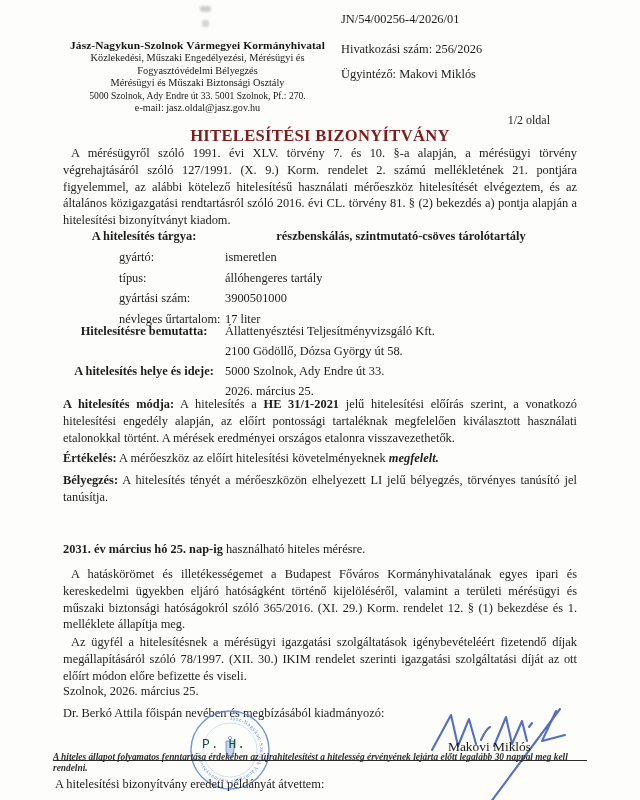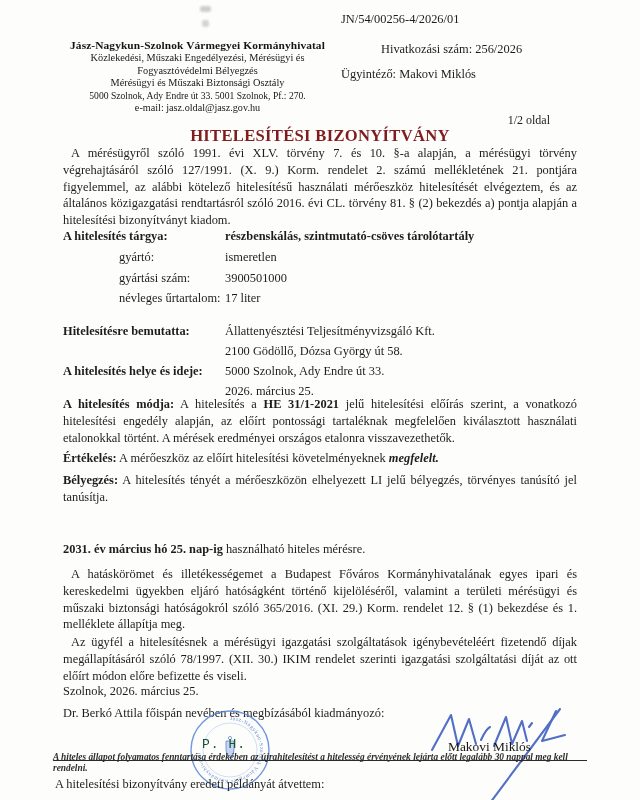--- a/index.html
+++ b/index.html
@@ -18,35 +18,35 @@
   
   .letterhead {
     position:absolute; left:50px; top:38px; width:295px;
     text-align:center; color:#161616;
   }
   .letterhead .org { font-weight:bold; font-size:11.4px; line-height:14px; letter-spacing:.1px; }
   .letterhead .dept { font-size:10.3px; line-height:12.6px; }
   .letterhead .addr { font-size:9.6px; line-height:12.4px; }
   .letterhead .mail { font-size:10.2px; line-height:12.6px; }
   .ref-block { position:absolute; left:341px; top:12px; font-size:12.4px; line-height:15px; }
-  .ref-block .gap1 { margin-top:15px;margin-left:40px; }
+  .ref-block .gap1 { margin-top:15px; }
   .ref-block .gap2 { margin-top:10px; }
   .page-indicator { position:absolute; top:113px; right:90px; font-size:12px; }
   .watermark { position:absolute; left:198px; top:4px; width:16px; height:26px; filter:blur(1px); opacity:.55; }
   .watermark .m1 { position:absolute; left:2px; top:2px; width:11px; height:6px; background:#a9a9a9; border-radius:2px; }
   .watermark .m2 { position:absolute; left:4px; top:16px; width:7px; height:7px; background:#b3b3b3; border-radius:2px; }
 
   
   .doc-title {
     position:absolute; left:0; right:0; top:126px;
     text-align:center; font-weight:bold; font-size:16.6px; letter-spacing:.3px; color:#7f1d1d;
   }
   .blk { position:absolute; left:63px; width:514px; font-size:12.4px; }
   .para { text-align:justify; line-height:16.8px; text-indent:8px; }
-  .b { font-weight:bold; }
+  .b { font-weight:bold;text-align:center; }
   .bi { font-weight:bold; font-style:italic; }
 
   .kv { display:flex; }
   .kv .k { flex:none; width:162px; }
   .kv .k.ind { padding-left:56px; }
   .kv .v { flex:1; }
   .rows-20 .kv { line-height:20px; }
   .rows-21 .kv { line-height:20.8px; }
 
   
@@ -97,20 +97,24 @@
   </div>
 
   <div class="blk rows-21" style="top:226px;">
     <div class="kv">
       <div class="k b">A hitelesítés tárgya:</div>
       <div class="v b">részbenskálás, szintmutató-csöves tárolótartály</div>
     </div>
     <div class="kv">
       <div class="k ind">gyártó:</div>
       <div class="v">ismeretlen</div>
+    </div>
+    <div class="kv">
+      <div class="k ind">típus:</div>
+      <div class="v">állóhengeres tartály</div>
     </div>
     <div class="kv">
       <div class="k ind">gyártási szám:</div>
       <div class="v">3900501000</div>
     </div>
     <div class="kv">
       <div class="k ind">névleges űrtartalom:</div>
       <div class="v">17 liter</div>
     </div>
   </div>

